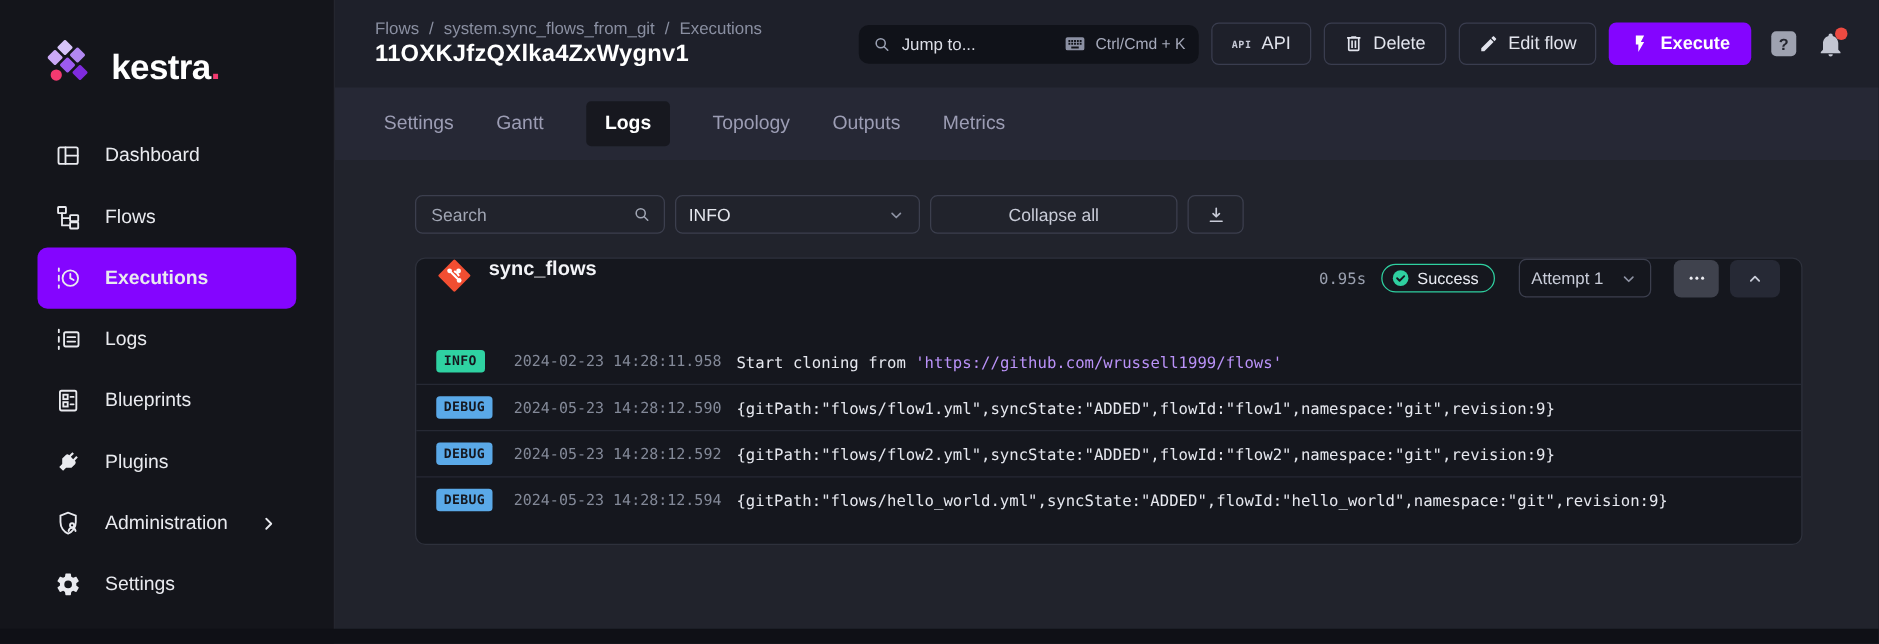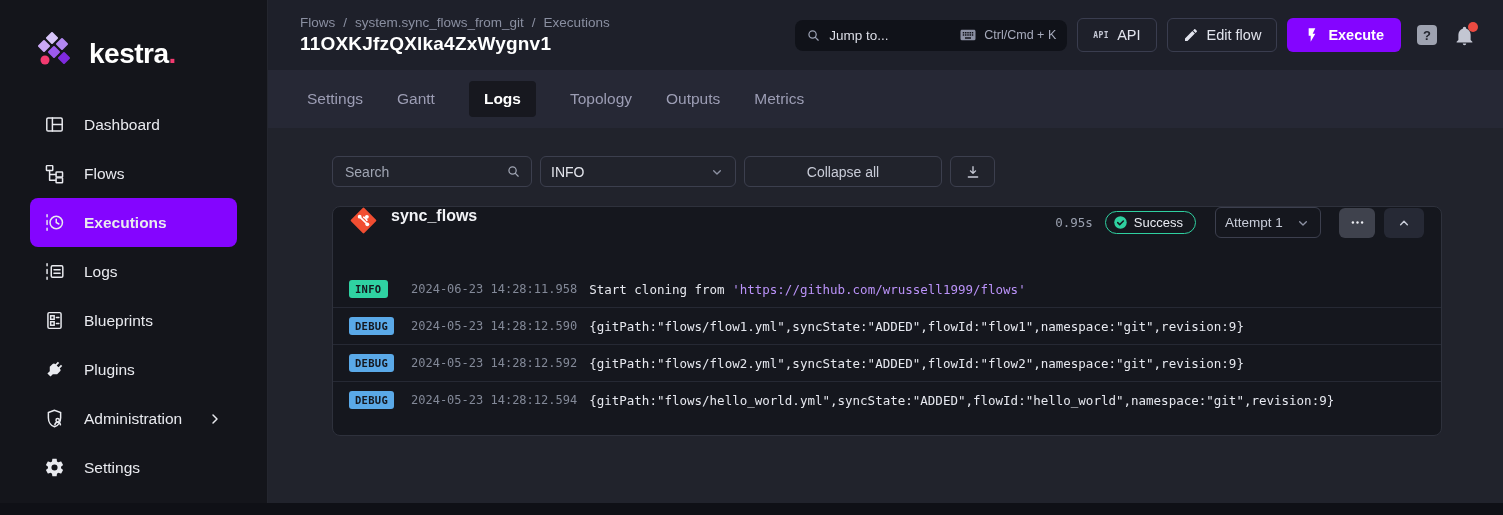--- a/index.html
+++ b/index.html
@@ -208,20 +208,26 @@
               </svg>
             <span class="shortcut">Ctrl/Cmd + K</span>
           </span>
         </div>
 
         <button class="btn">
           <span class="api-chip">API</span>
           <span>API</span>
         </button>
 
+        <button class="btn">
+          <svg viewBox="0 0 24 24">
+              <path fill="currentColor" d="M9,3V4H4V6H5V19A2,2 0 0,0 7,21H17A2,2 0 0,0 19,19V6H20V4H15V3H9M7,6H17V19H7V6M9,8V17H11V8H9M13,8V17H15V8H13Z"></path>
+            </svg>
+          <span>Delete</span>
+        </button>
 
         <button class="btn">
           <svg viewBox="0 0 24 24">
               <path fill="currentColor" d="M20.71,7.04C21.1,6.65 21.1,6 20.71,5.63L18.37,3.29C18,2.9 17.35,2.9 16.96,3.29L15.12,5.12L18.87,8.87M3,17.25V21H6.75L17.81,9.93L14.06,6.18L3,17.25Z"></path>
             </svg>
           <span>Edit flow</span>
         </button>
 
         <button class="btn btn-execute">
           <svg viewBox="0 0 24 24">
@@ -320,21 +326,21 @@
                 </svg>
             </div>
           </div>
         </div>
 
         <div class="logs-list">
           <div class="log-row">
             <span class="lvl-wrap">
                 <span class="lvl lvl-INFO">INFO</span>
               </span>
-            <span class="ts">2024-06-23 14:28:11.958</span>
+            <span class="ts">2024-02-23 14:28:11.958</span>
             <span class="msg"><span>Start cloning from </span><span class="link">'https://github.com/wrussell1999/flows'</span></span>
           </div>
           <div class="log-row">
             <span class="lvl-wrap">
                 <span class="lvl lvl-DEBUG">DEBUG</span>
               </span>
             <span class="ts">2024-05-23 14:28:12.590</span>
             <span class="msg">{gitPath:"flows/flow1.yml",syncState:"ADDED",flowId:"flow1",namespace:"git",revision:9}</span>
           </div>
           <div class="log-row">

